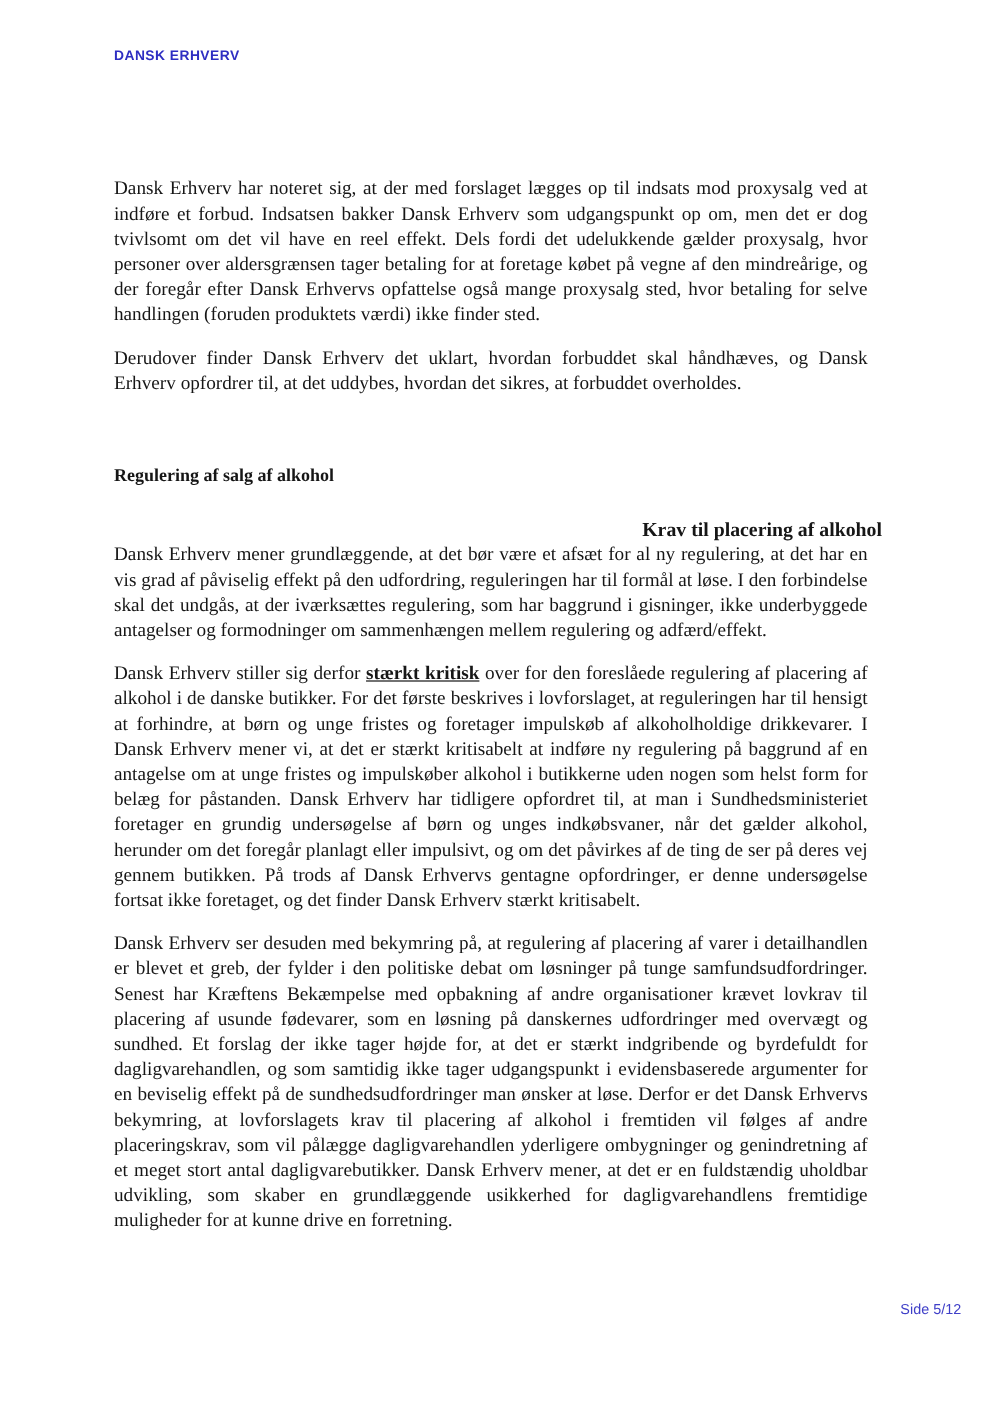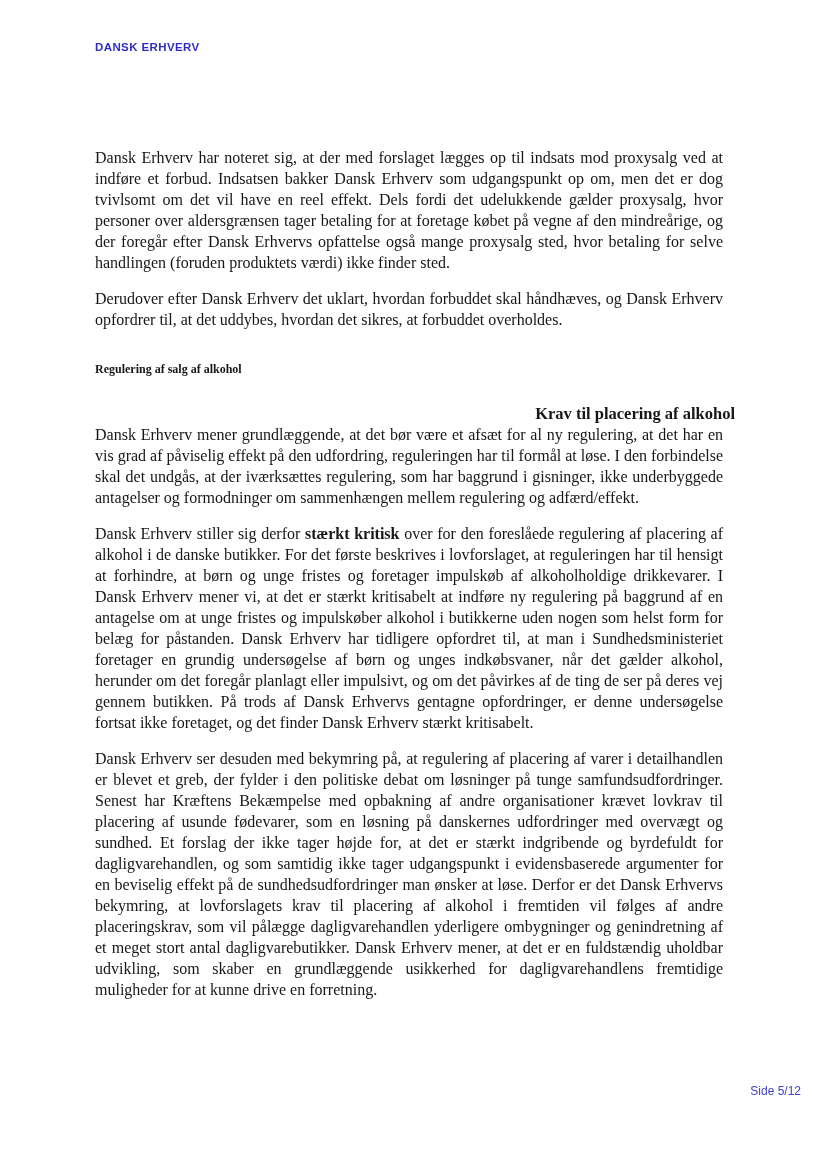--- a/index.html
+++ b/index.html
@@ -34,34 +34,35 @@
     width: 640px;
     font-size: 16px;
     line-height: 21px;
     text-align: justify;
   }
   .doc-body p {
     margin: 0 12px 15px 0;
   }
   .section-heading {
     font-weight: 700;
-    font-size: 12px;
+    font-size: 15px;
     line-height: 21px;
-    margin: 29px 0 23px 0;
+    margin: 57px 0 23px 0;
     text-align: left;
   }
   .sub-heading {
     font-weight: 700;
     font-size: 16.5px;
     line-height: 21px;
     margin: 0;
     text-align: right;
   }
   .bold-run {
     font-weight: 700;
+    text-decoration: underline;
   }
   .page-footer {
     position: absolute;
     right: 70px;
     top: 1084px;
     font-family: "Liberation Sans", "DejaVu Sans", sans-serif;
     font-size: 12px;
     color: #4040C8;
   }
 </style>
@@ -69,21 +70,21 @@
 <body>
 
 <div class="page">
 
   <div class="brand">DANSK ERHVERV</div>
 
   <main class="doc-body">
 
     <p>Dansk Erhverv har noteret sig, at der med forslaget lægges op til indsats mod proxysalg ved at indføre et forbud. Indsatsen bakker Dansk Erhverv som udgangspunkt op om, men det er dog tvivlsomt om det vil have en reel effekt. Dels fordi det udelukkende gælder proxysalg, hvor personer over aldersgrænsen tager betaling for at foretage købet på vegne af den mindreårige, og der foregår efter Dansk Erhvervs opfattelse også mange proxysalg sted, hvor betaling for selve handlingen (foruden produktets værdi) ikke finder sted.</p>
 
-    <p>Derudover efter Dansk Erhverv det uklart, hvordan forbuddet skal håndhæves, og Dansk Erhverv opfordrer til, at det uddybes, hvordan det sikres, at forbuddet overholdes.</p>
+    <p>Derudover finder Dansk Erhverv det uklart, hvordan forbuddet skal håndhæves, og Dansk Erhverv opfordrer til, at det uddybes, hvordan det sikres, at forbuddet overholdes.</p>
 
     <h2 class="section-heading">Regulering af salg af alkohol</h2>
 
     <h3 class="sub-heading">Krav til placering af alkohol</h3>
 
     <p>Dansk Erhverv mener grundlæggende, at det bør være et afsæt for al ny regulering, at det har en vis grad af påviselig effekt på den udfordring, reguleringen har til formål at løse. I den forbindelse skal det undgås, at der iværksættes regulering, som har baggrund i gisninger, ikke underbyggede antagelser og formodninger om sammenhængen mellem regulering og adfærd/effekt.</p>
 
     <p>
       <span>Dansk Erhverv stiller sig derfor </span><span class="bold-run">stærkt kritisk</span><span> over for den foreslåede regulering af placering af alkohol i de danske butikker. For det første beskrives i lovforslaget, at reguleringen har til hensigt at forhindre, at børn og unge fristes og foretager impulskøb af alkoholholdige drikkevarer. I Dansk Erhverv mener vi, at det er stærkt kritisabelt at indføre ny regulering på baggrund af en antagelse om at unge fristes og impulskøber alkohol i butikkerne uden nogen som helst form for belæg for påstanden. Dansk Erhverv har tidligere opfordret til, at man i Sundhedsministeriet foretager en grundig undersøgelse af børn og unges indkøbsvaner, når det gælder alkohol, herunder om det foregår planlagt eller impulsivt, og om det påvirkes af de ting de ser på deres vej gennem butikken. På trods af Dansk Erhvervs gentagne opfordringer, er denne undersøgelse fortsat ikke foretaget, og det finder Dansk Erhverv stærkt kritisabelt.</span>
     </p>

